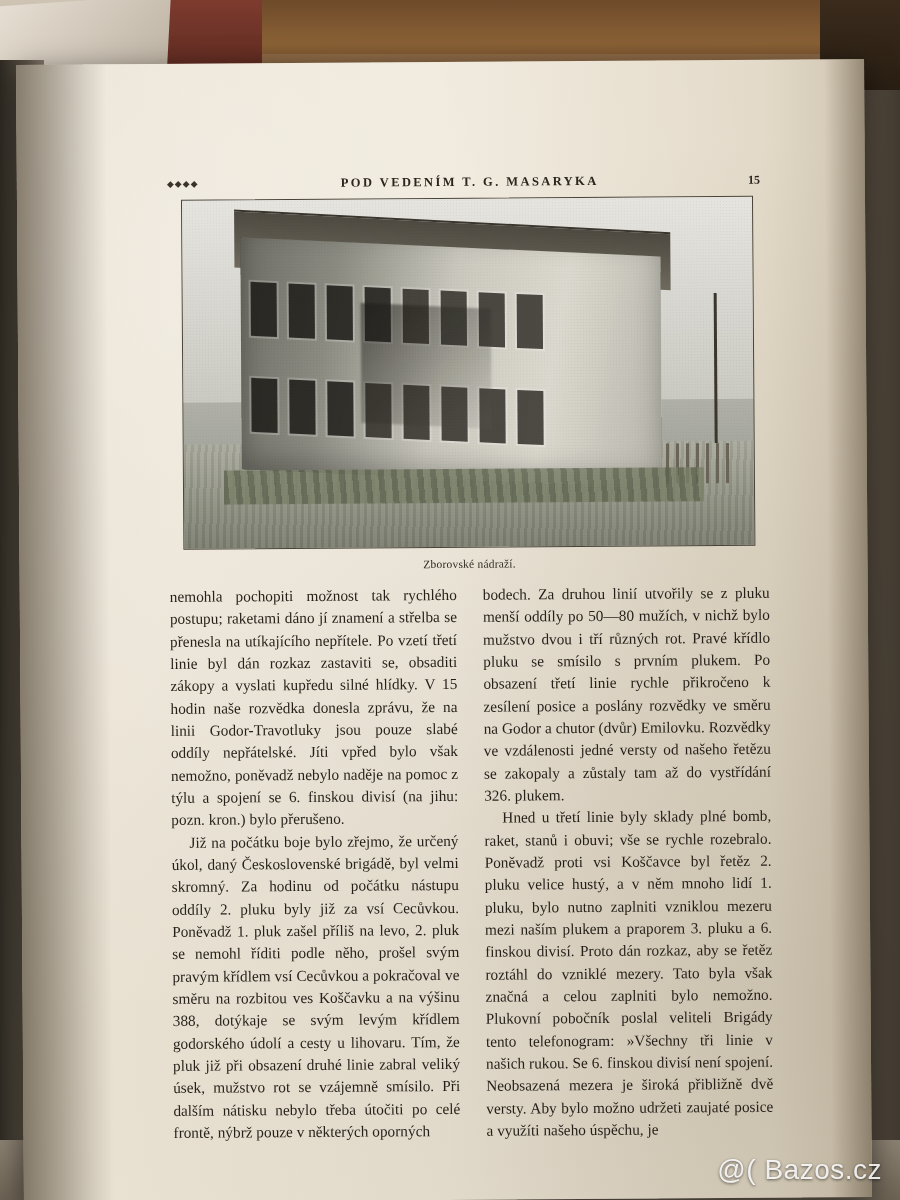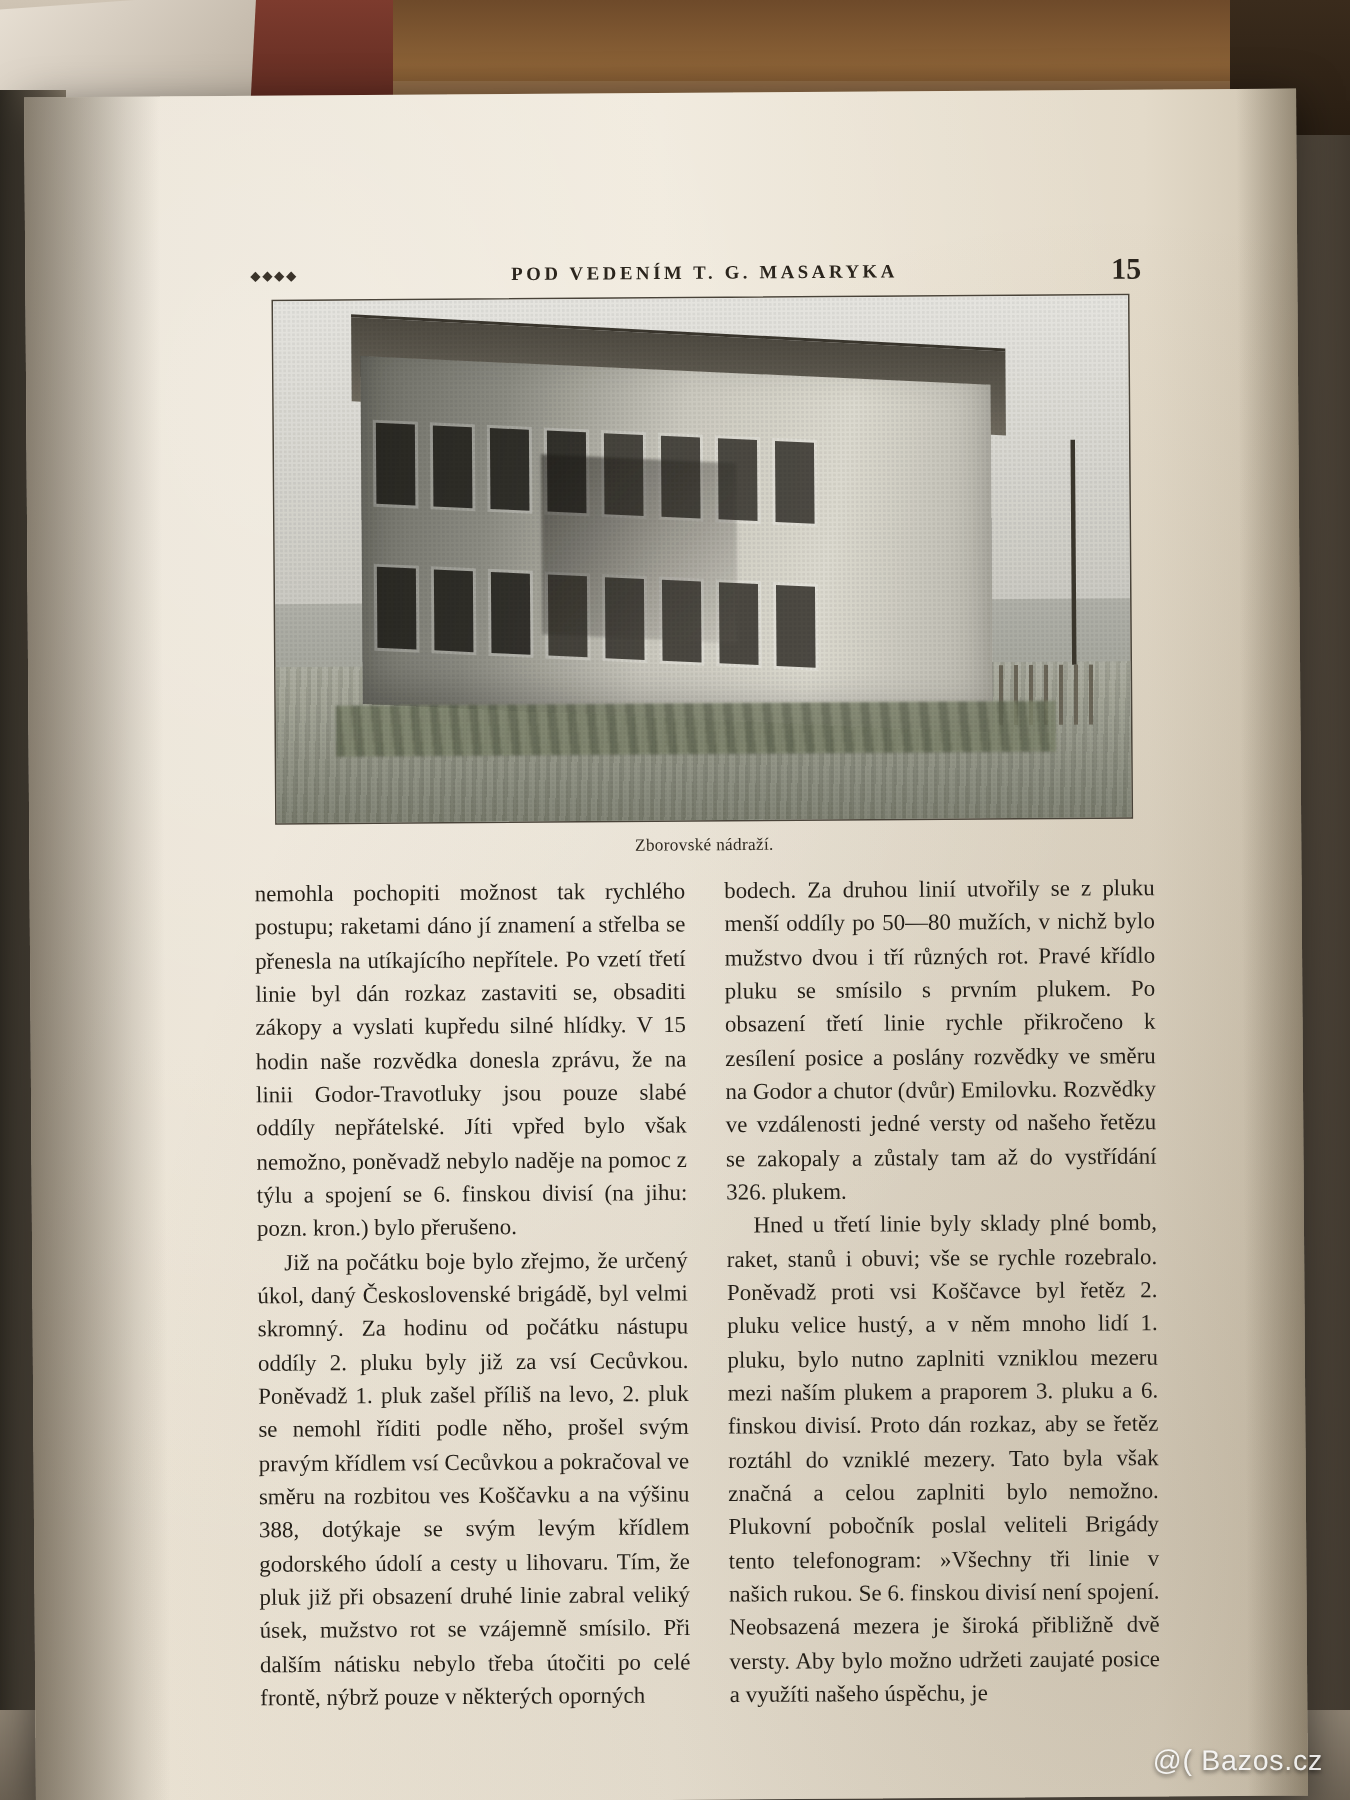--- a/index.html
+++ b/index.html
@@ -92,21 +92,21 @@
     border-bottom:0;height:20px;margin-bottom:6px;
   }
   .diamonds{letter-spacing:1px;font-size:9px;color:#3a332a;}
   .runhead .title{
     flex:1;text-align:center;
     font-family:"Liberation Serif",serif;
     font-size:12.5px;letter-spacing:2.4px;font-weight:600;color:#2b251d;
     text-transform:uppercase;
   }
   .runhead .pageno{
-    font-size:20px;font-weight:700;color:#2b251d;min-width:26px;text-align:left;
+    font-size:12px;font-weight:700;color:#2b251d;min-width:26px;text-align:center;
   }
 
   
   .figure{margin-top:4px;}
   .photo{
     position:relative;width:570px;height:348px;margin:0 auto;
     border:1px solid #4a443a;
     background:linear-gradient(180deg,#cfcec8 0%,#b9b8b1 45%,#8e9287 100%);
     overflow:hidden;
     filter:contrast(1.02);
@@ -163,21 +163,21 @@
     color:#241f18;
   }
   .col p{margin:0;}
   .col p.indent{text-indent:18px;}
   .col p + p{margin-top:0;}
 
   
   .watermark{
     position:absolute;right:18px;bottom:14px;
     font-family:"Liberation Sans",sans-serif;
-    font-size:19px;color:rgba(255,255,255,.88);
+    font-size:28px;color:rgba(255,255,255,.88);
     text-shadow:0 1px 3px rgba(0,0,0,.6);
     letter-spacing:.5px;
   }
 </style>
 </head>
 <body>
 
 <div class="scene">
   <div class="bg-wall"></div>
   <div class="bg-book-top-left"></div>

